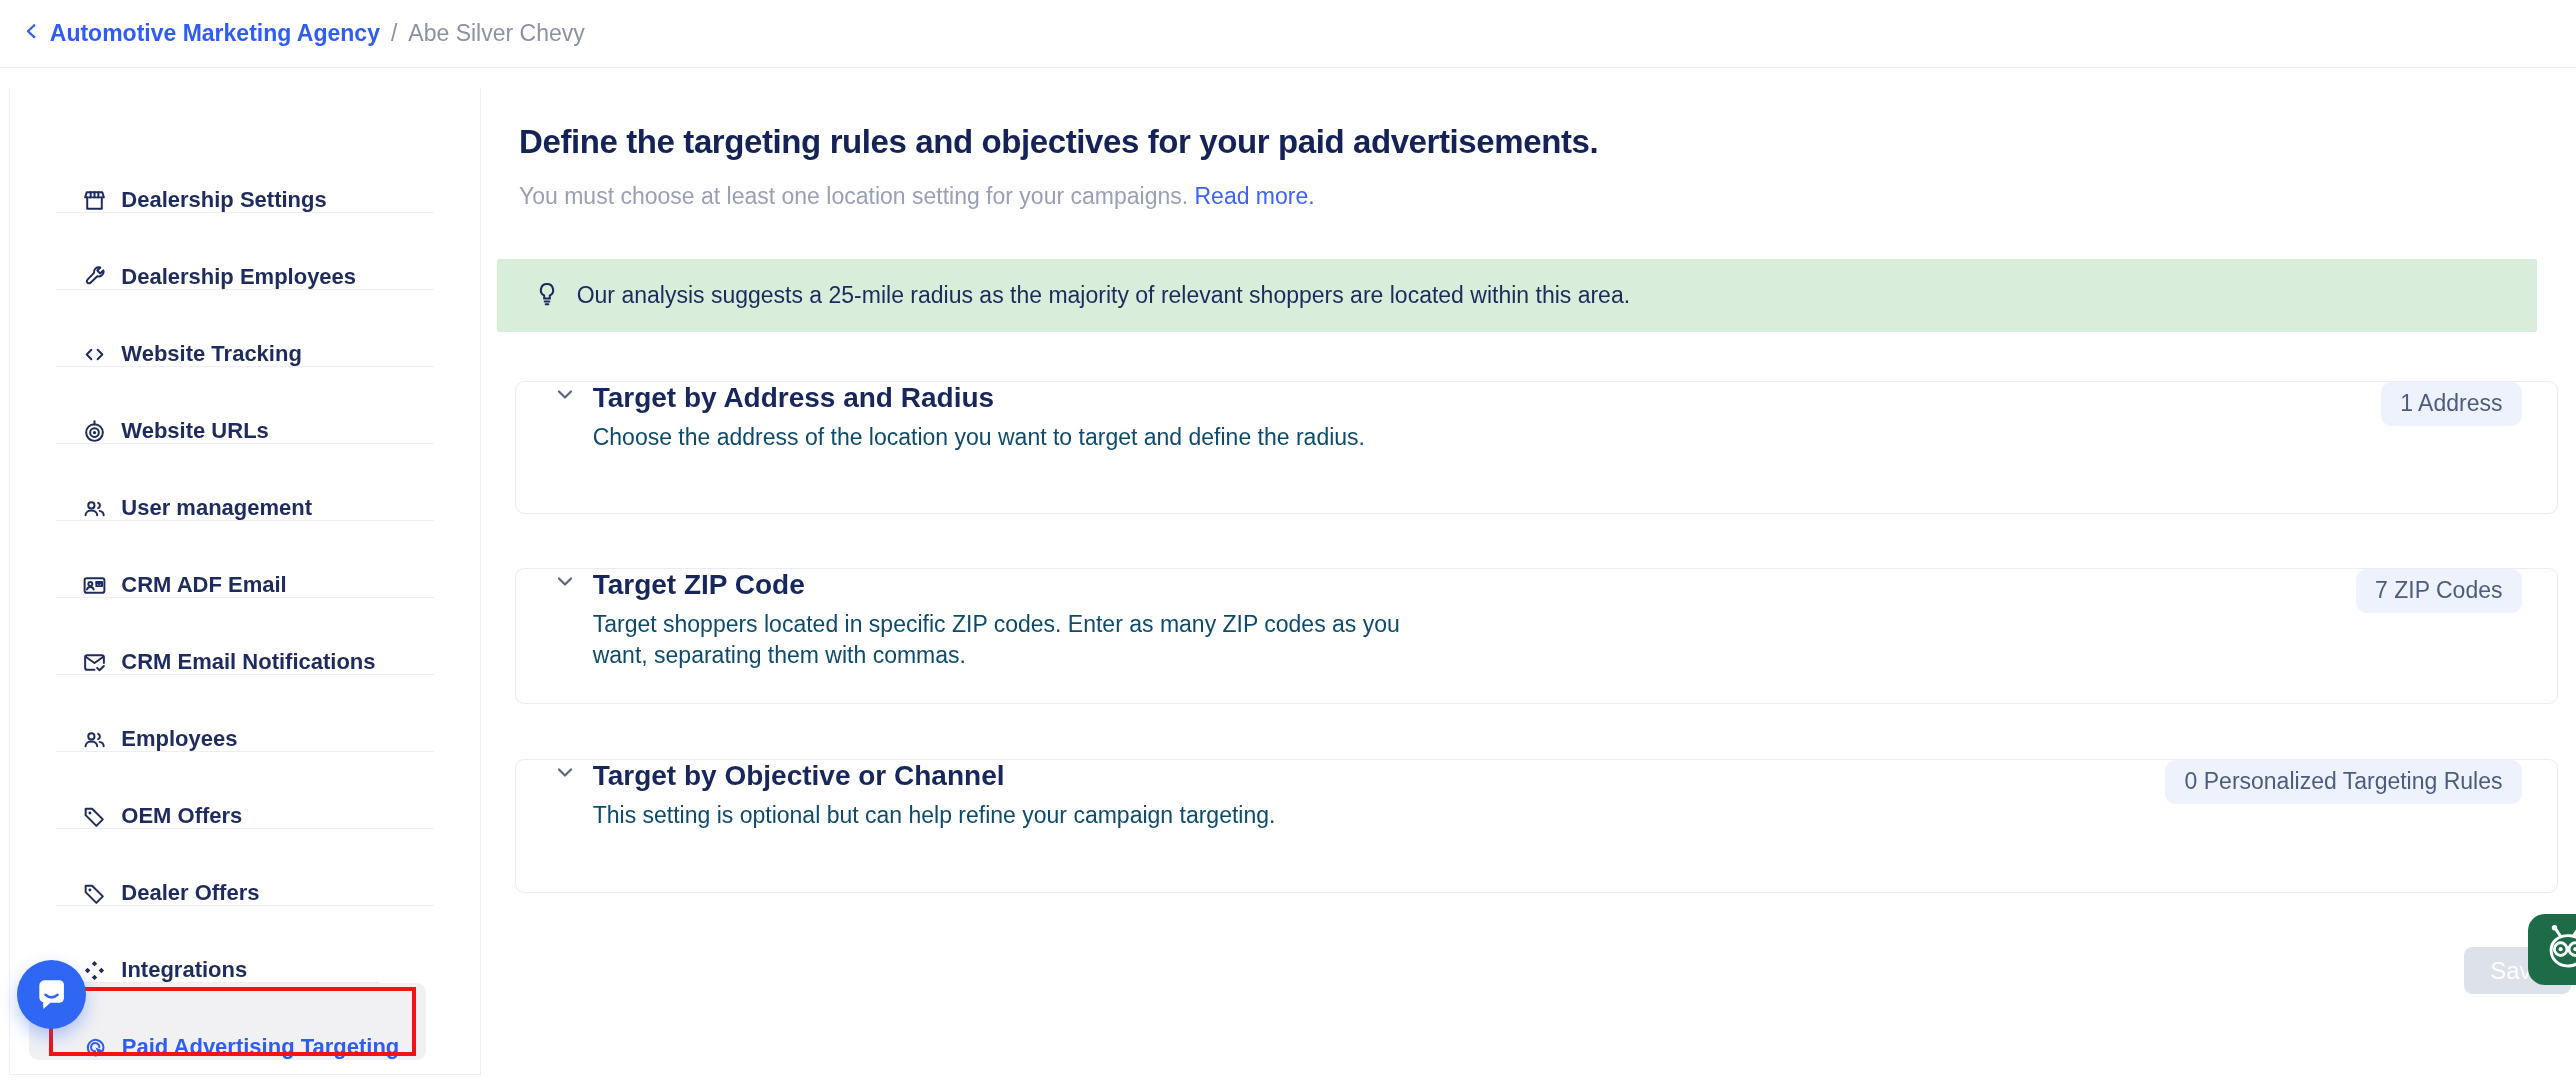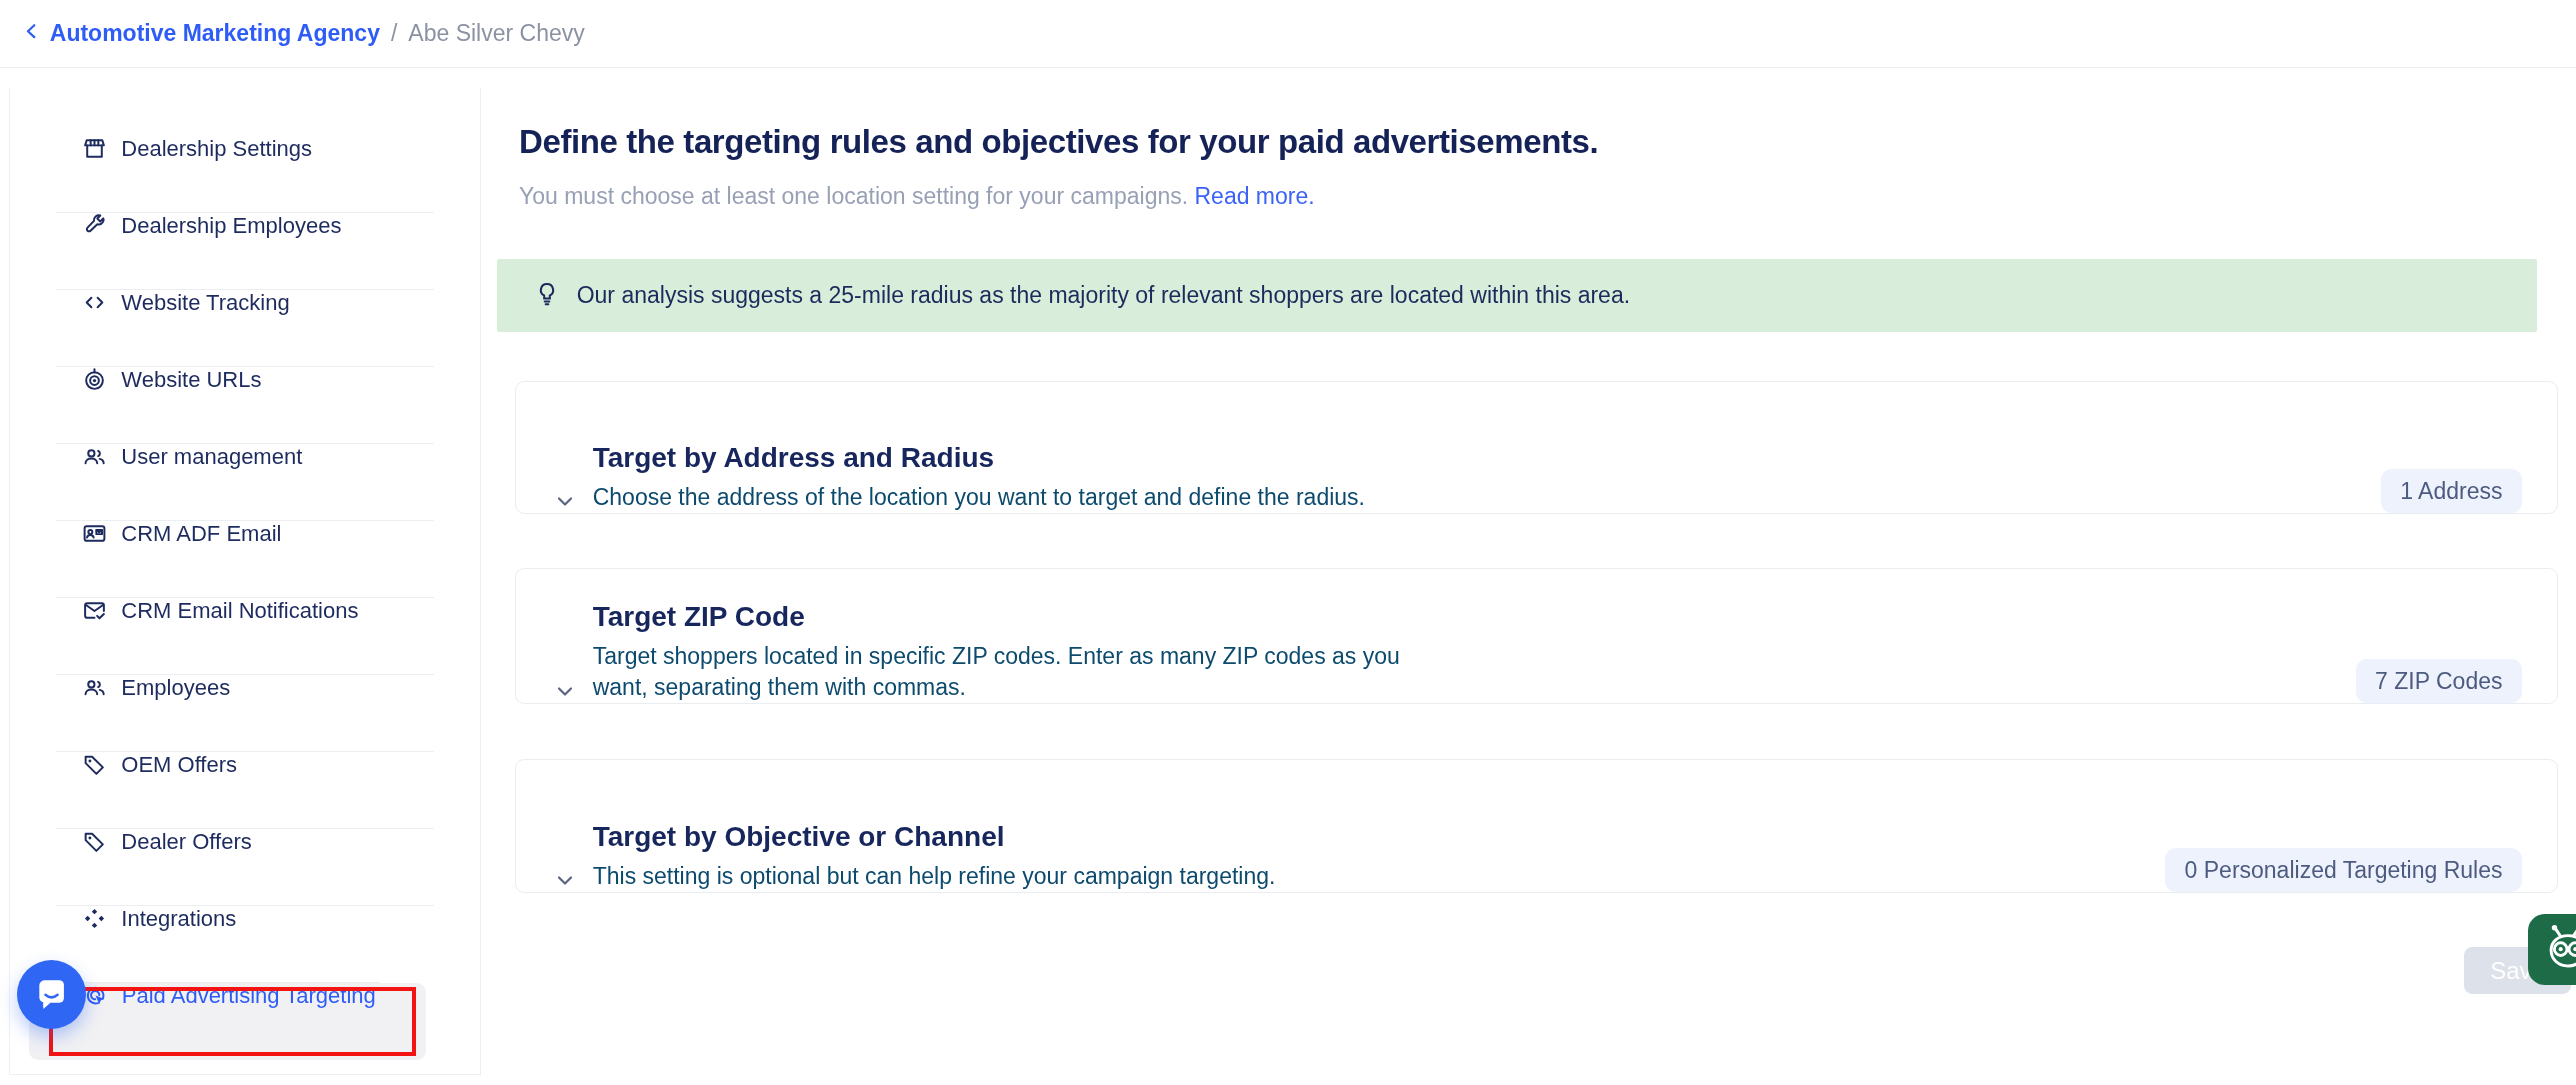--- a/index.html
+++ b/index.html
@@ -11,22 +11,22 @@
   .topbar { position:absolute; left:0; top:0; width:2576px; height:68px; background:#ffffff;
             border-bottom:0.9px solid #ededf1; display:flex; align-items:center; padding-left:22px; }
   .crumb { display:flex; align-items:center; gap:11px; font-size:23px; }
   .crumb .back-link { display:flex; align-items:center; gap:7.4px; color:#2e5cf6; font-weight:bold; cursor:pointer; }
   .crumb .sep, .crumb .current { color:#8b92a3; font-weight:400; }
 
   
   .sidebar { position:absolute; left:9.3px; top:88px; width:472px; height:987px; background:#ffffff;
              border-left:0.9px solid #eef0f3; border-right:0.9px solid #eceef2; border-bottom:0.9px solid #eef0f3;
              padding-top:48px; }
-  .side-item { position:relative; display:flex; align-items:flex-start; gap:14px; height:77px;
-               padding:0 28px 0 72px; font-size:22px; font-weight:400; color:#1e2b5e; cursor:pointer; }
+  .side-item { position:relative; display:flex; align-items:flex-end; gap:14px; height:77px;
+               padding:0 28px 0 72px; font-size:22px; font-weight:700; color:#1e2b5e; cursor:pointer; }
   .side-item + .side-item::before { content:""; position:absolute; left:46px; right:46px; top:-0.9px;
                height:0.9px; background:#eceef2; }
   .side-item .ic { width:25px; height:25px; flex:0 0 25px; display:flex; align-items:center; justify-content:center; }
   .side-item .ic svg { width:25px; height:25px; stroke:#1e2b5e; fill:none; stroke-width:1.9; stroke-linecap:round; stroke-linejoin:round; }
   .side-item.selected { background:#f1f1f4; border-radius:9.3px; margin:0 54px 0 18.5px; padding:0 18.5px 0 54px; color:#2e5cf6; }
   .side-item.selected .ic svg { stroke:#2e5cf6; }
   .side-item.selected .ic svg .fillpart { fill:#2e5cf6; stroke:none; }
   .ic svg .fillpart { fill:#1e2b5e; stroke:none; }
 
   
@@ -43,21 +43,21 @@
                 letter-spacing:-0.4px; color:#142257; }
   .main-sub { position:absolute; left:519px; top:183px; font-size:23px; color:#98a0b5; }
   .main-sub .read-more { color:#3b63f6; cursor:pointer; }
 
   .banner { position:absolute; left:497px; top:259px; width:2040px; height:73px; background:#d9eeda;
             display:flex; align-items:center; gap:16.7px; padding:0 37px; border-radius:1.9px; }
   .banner .ic svg { width:26px; height:26px; stroke:#1c2a5c; fill:none; stroke-width:1.9; stroke-linecap:round; }
   .banner .txt { font-size:23px; color:#1c2a5c; }
 
   .card { position:absolute; left:515px; width:2043px; background:#ffffff; border:0.9px solid #e9ecf1;
-          border-radius:9.3px; display:flex; align-items:flex-end; padding:0 35px 0 37px; cursor:pointer; }
+          border-radius:9.3px; display:flex; align-items:flex-start; padding:0 35px 0 37px; cursor:pointer; }
   .card .chev { width:24px; height:24px; flex:0 0 24px; margin-right:15.7px; }
   .card .chev svg { width:24px; height:24px; stroke:#5b6580; fill:none; stroke-width:2.2; stroke-linecap:round; stroke-linejoin:round; }
   .card .col { display:flex; flex-direction:column; gap:8.3px; }
   .card .ttl { font-size:28px; font-weight:bold; color:#17265c; }
   .card .dsc { font-size:23px; color:#0c4a6e; line-height:1.35; max-width:1297px; }
   .card.card-zip .dsc { max-width:861px; }
   .badge { margin-left:auto; background:#eef2fc; color:#4d5b80; font-size:23px;
            padding:8.3px 19.5px; border-radius:11px; white-space:nowrap; }
   .card1 { top:381px; height:133px; }
   .card2 { top:568px; height:136px; }

